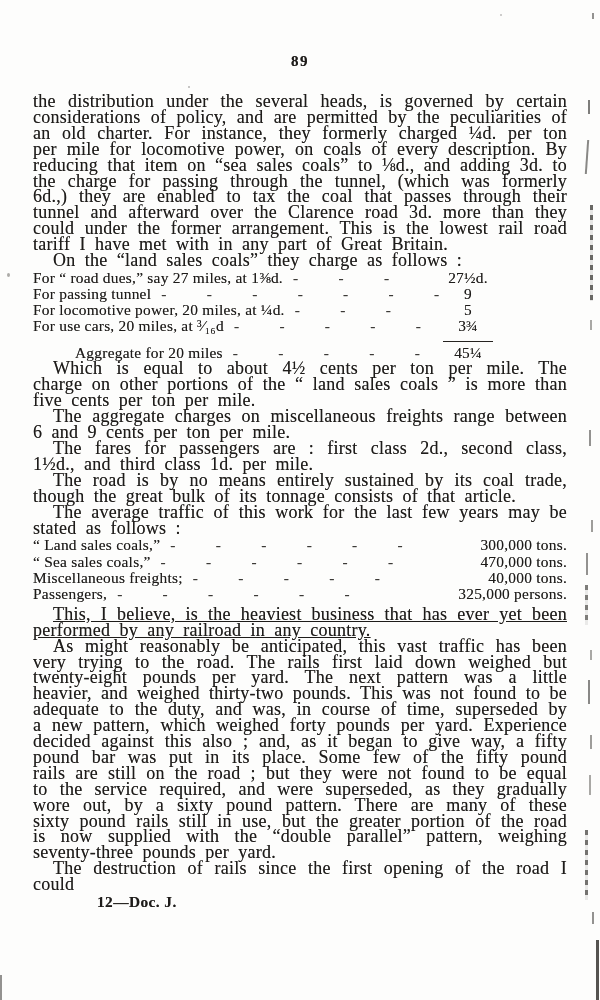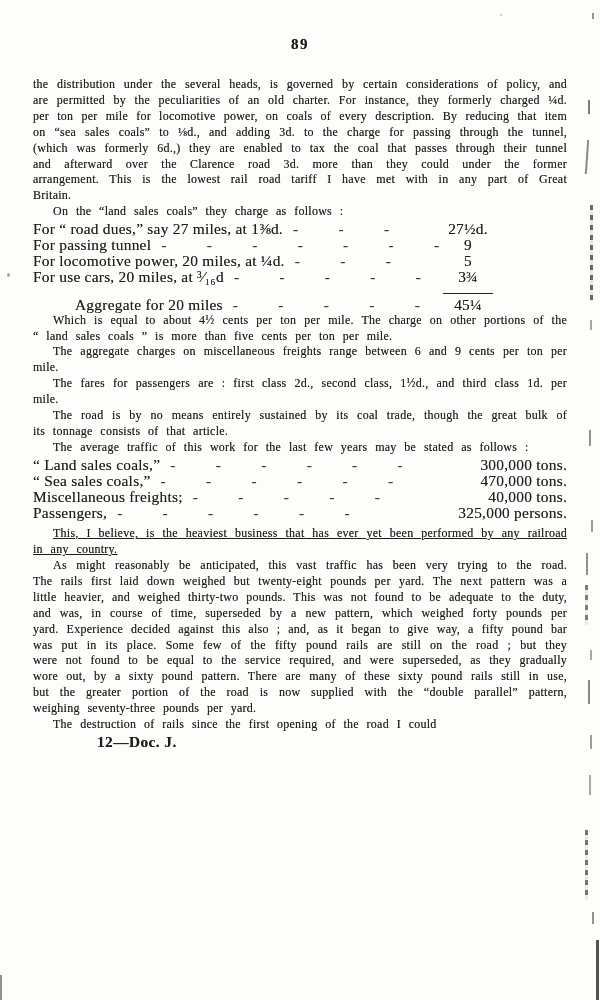--- a/index.html
+++ b/index.html
@@ -4,33 +4,33 @@
 <style>
   html,body{margin:0;padding:0;}
   body{
     width:600px;height:1000px;overflow:hidden;position:relative;
     background:#fdfdfc;
     font-family:"Liberation Serif","DejaVu Serif",serif;
     color:#1e1c1a;
   }
   .page{
     position:absolute;inset:0;
-    padding:36px 33px 0 33px;
+    padding:53px 33px 0 33px;
     box-sizing:border-box;
   }
   .pgnum{
     text-align:center;
     font-size:15px;letter-spacing:1.5px;
     font-weight:bold;
     margin:0 0 24px 0;
     text-shadow:0 0 .6px rgba(30,28,26,.65);
   }
   .body-p{
     margin:0;
-    font-size:12px;line-height:15.9px;
+    font-size:18px;line-height:15.9px;
     text-align:justify;
     word-spacing:4.5px;letter-spacing:.25px;
     text-shadow:0 0 .55px rgba(30,28,26,.55);
   }
   .indent{text-indent:20px;}
   .gap-top{margin-top:5px;text-decoration:underline;}
   .tbl{margin:1px 0 0 0;}
   .row{
     display:flex;align-items:flex-start;
     font-size:15.4px;line-height:16.1px;

